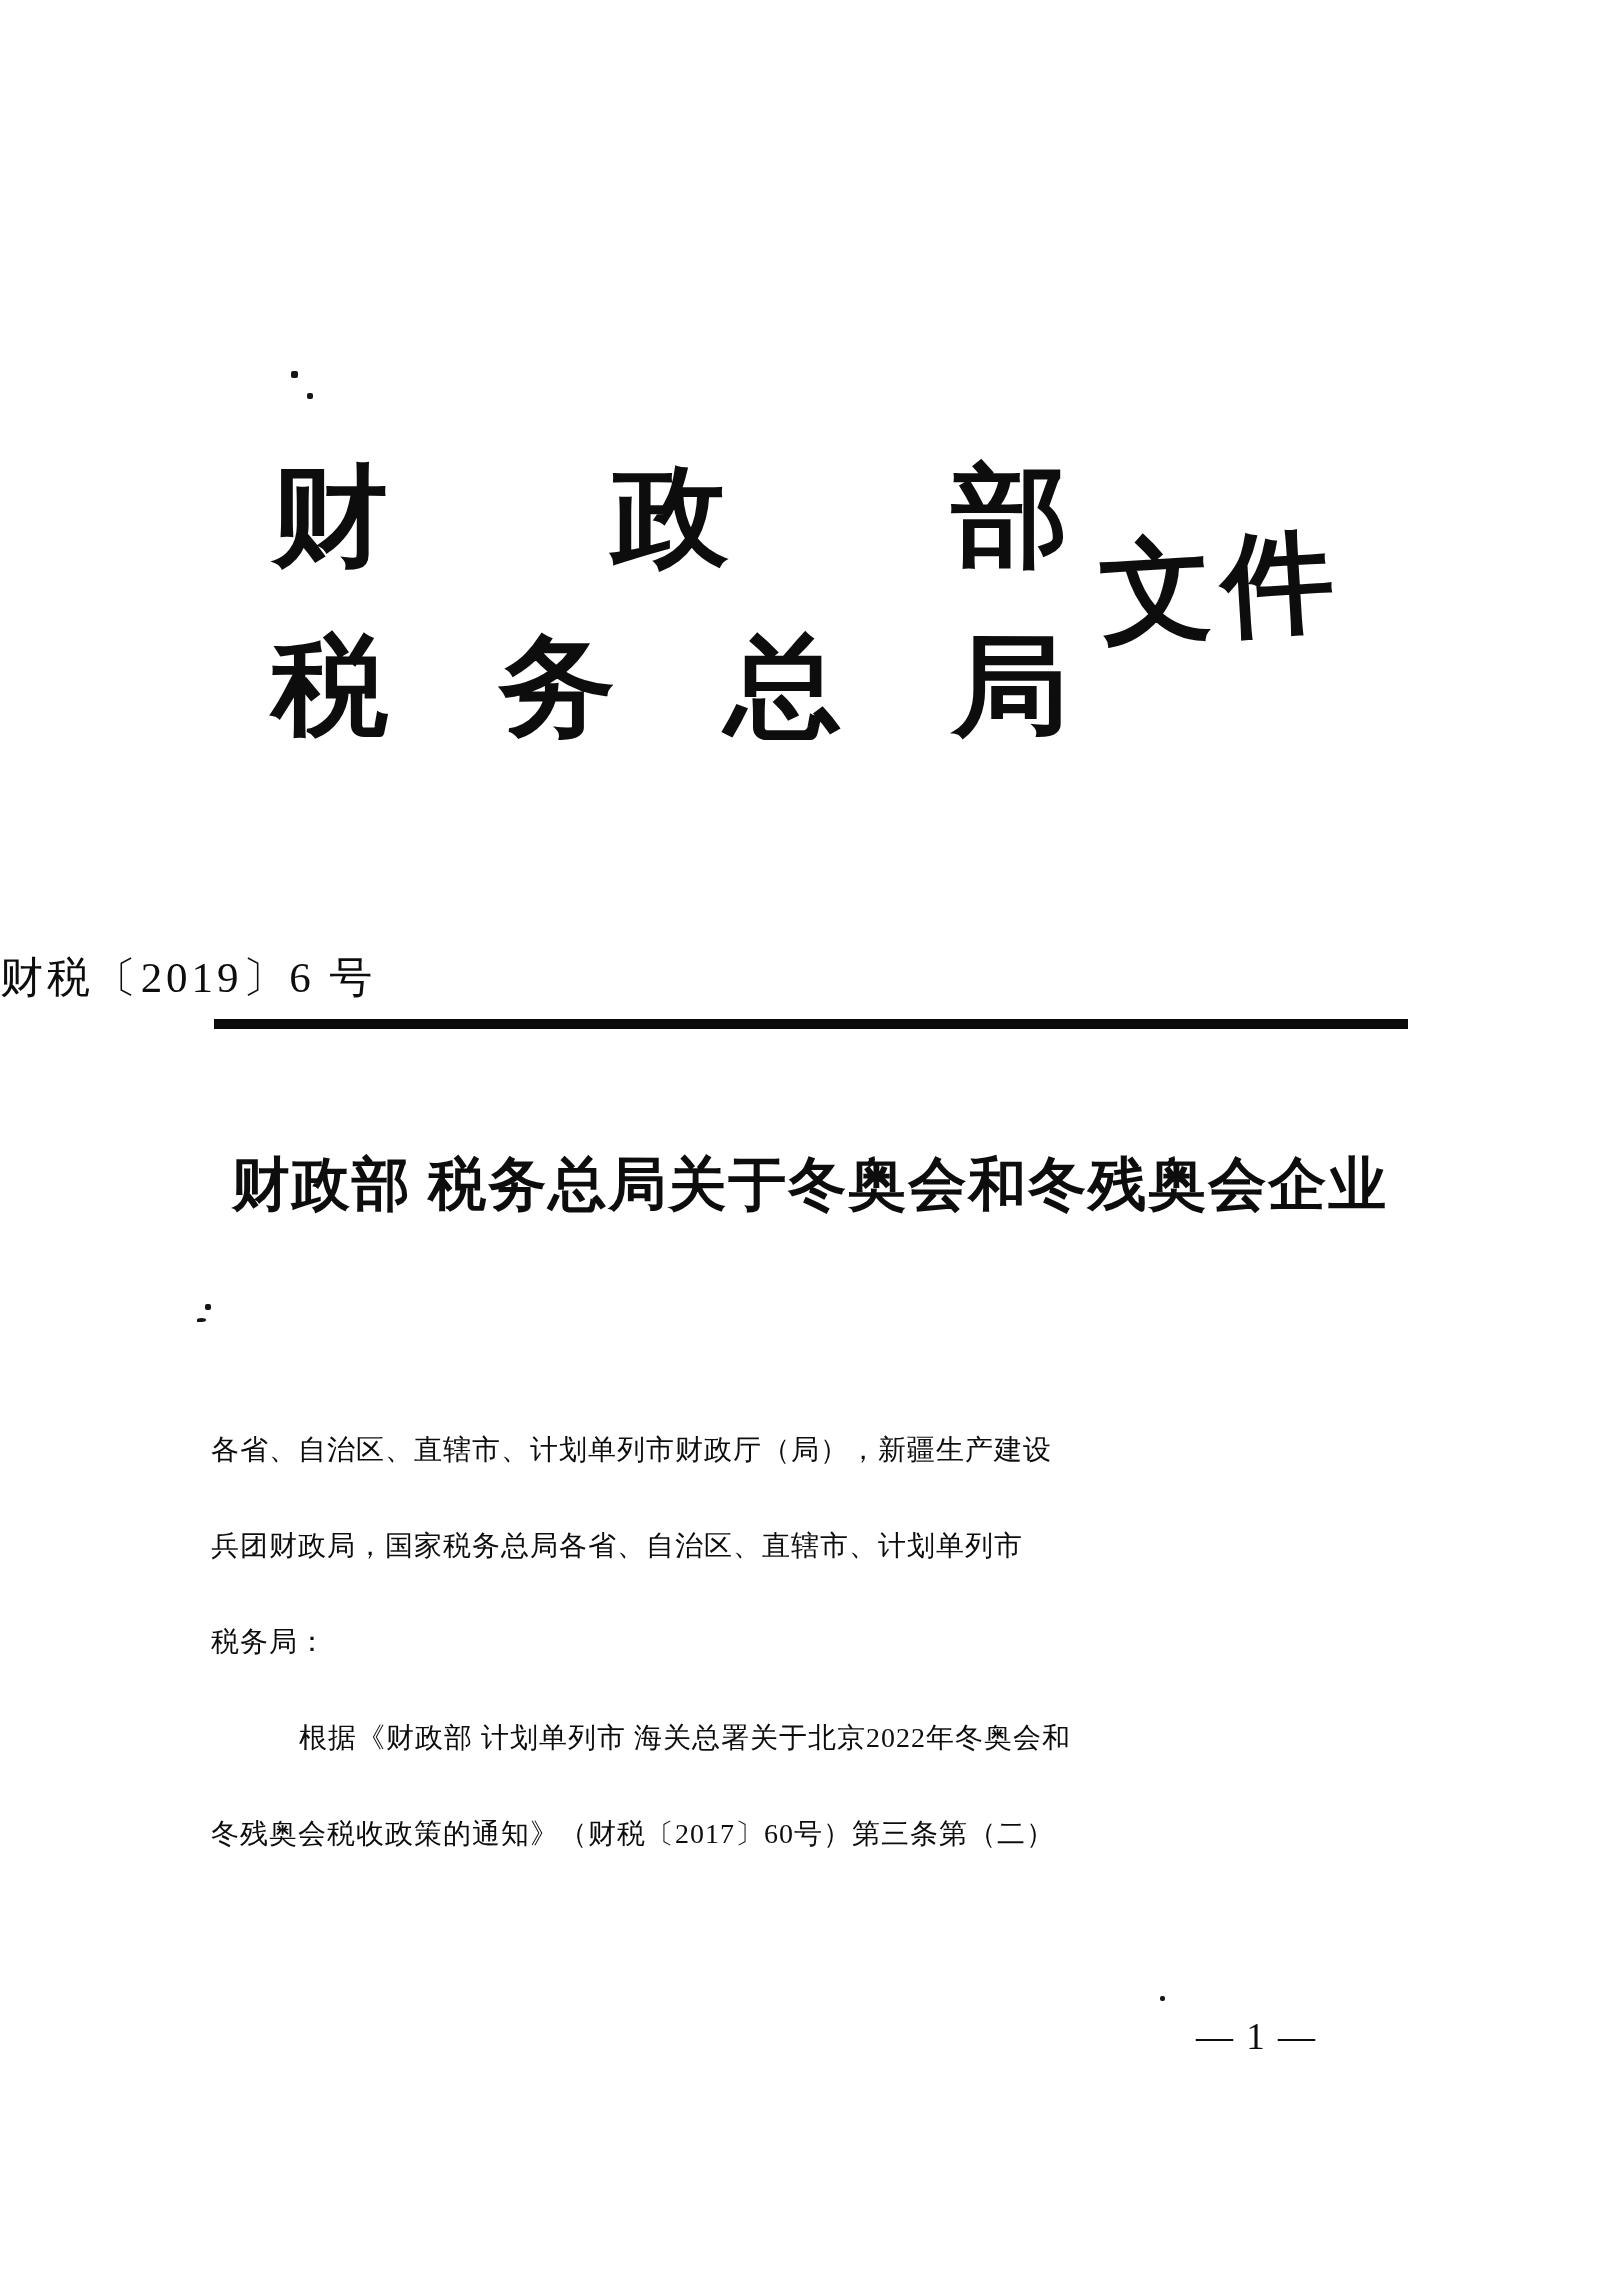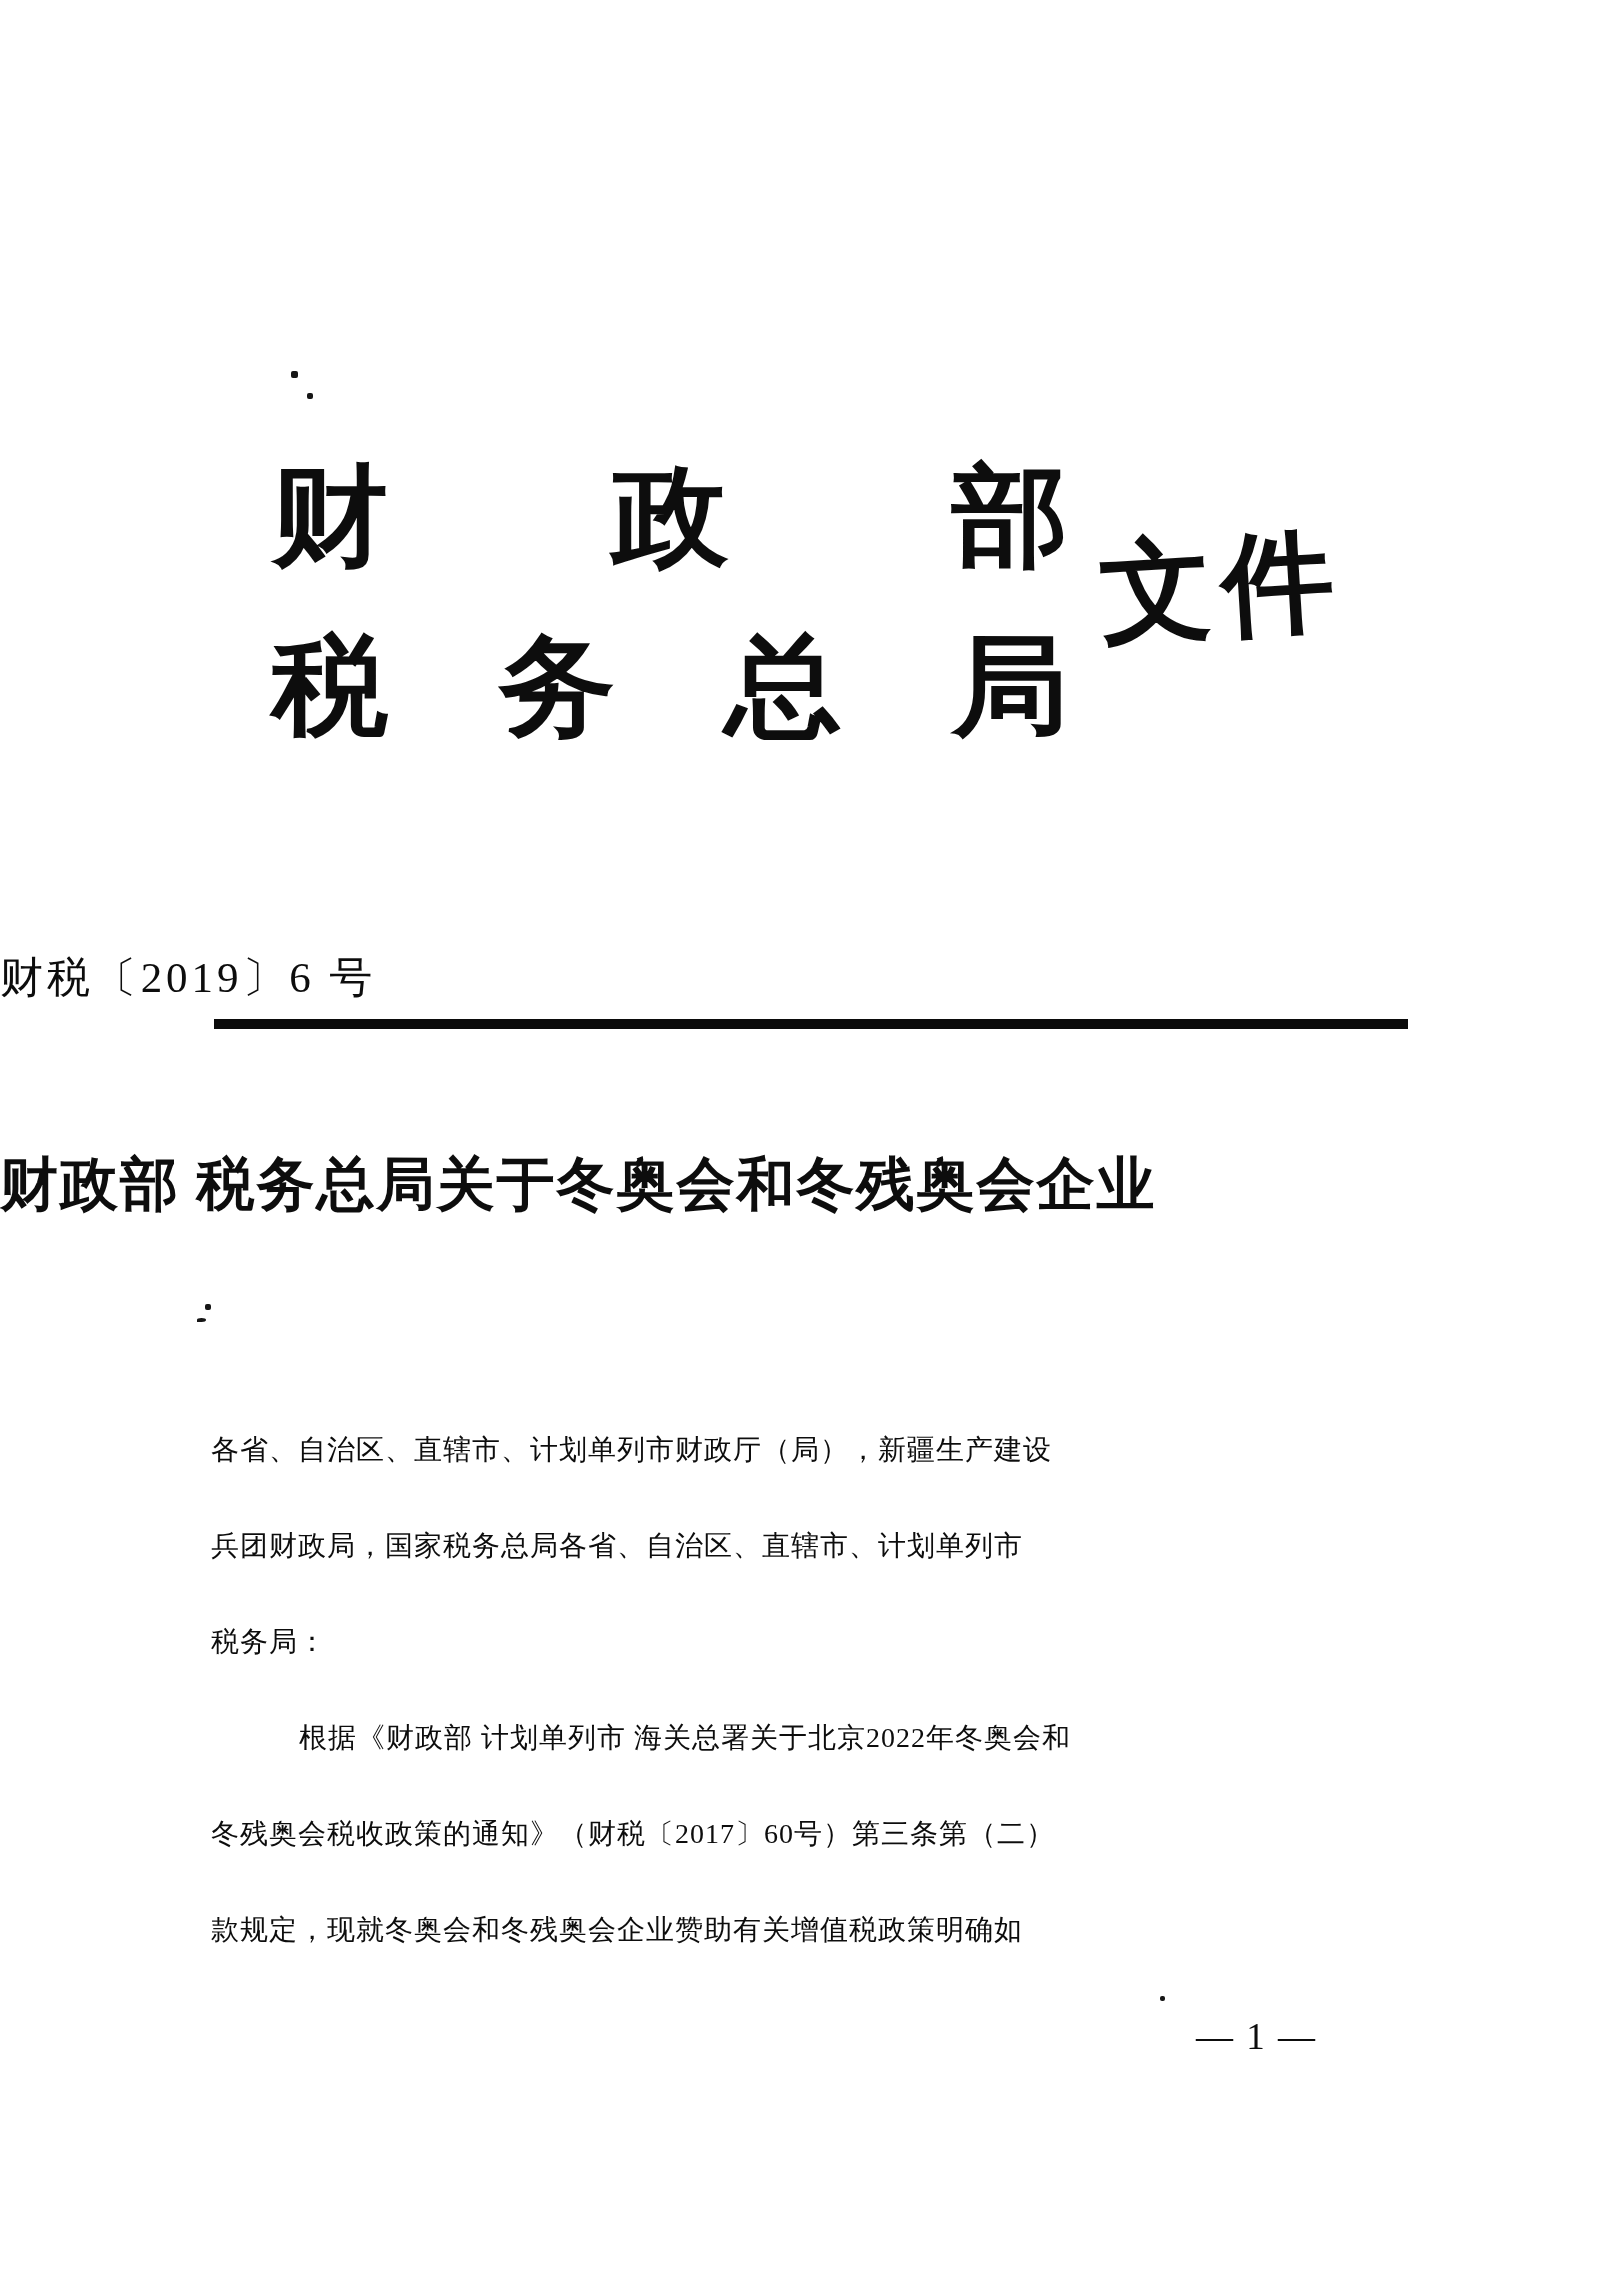--- a/index.html
+++ b/index.html
@@ -64,20 +64,21 @@
     height: 9.8px;
     background: #0b0b0b;
   }
 
   
   .doc-title {
     position: absolute;
     left: 0;
     top: 1140px;
     width: 100%;
+    text-align: center;
     font-size: 58px;
     font-weight: bold;
     line-height: 90px;
     letter-spacing: 2px;
     white-space: nowrap;
   }
 
   
   .body-block {
     position: absolute;
@@ -141,21 +142,20 @@
   <div class="doc-title">
     <div>财政部 税务总局关于冬奥会和冬残奥会企业</div>
   </div>
 
   <div class="body-block">
     <span class="body-line">各省、自治区、直辖市、计划单列市财政厅（局），新疆生产建设</span>
     <span class="body-line">兵团财政局，国家税务总局各省、自治区、直辖市、计划单列市</span>
     <span class="body-line">税务局：</span>
     <span class="body-line indent">根据《财政部 计划单列市 海关总署关于北京2022年冬奥会和</span>
     <span class="body-line">冬残奥会税收政策的通知》（财税〔2017〕60号）第三条第（二）</span>
-    <span class="body-line">款规定，现就冬奥会和冬残奥会企业赞助有关增值税政策明确如</span>
   </div>
 
   <div class="page-number">— 1 —</div>
 
   <div class="speck s1"></div>
   <div class="speck s2"></div>
   <div class="speck s3"></div>
   <div class="speck s4"></div>
   <div class="speck s5"></div>
 

